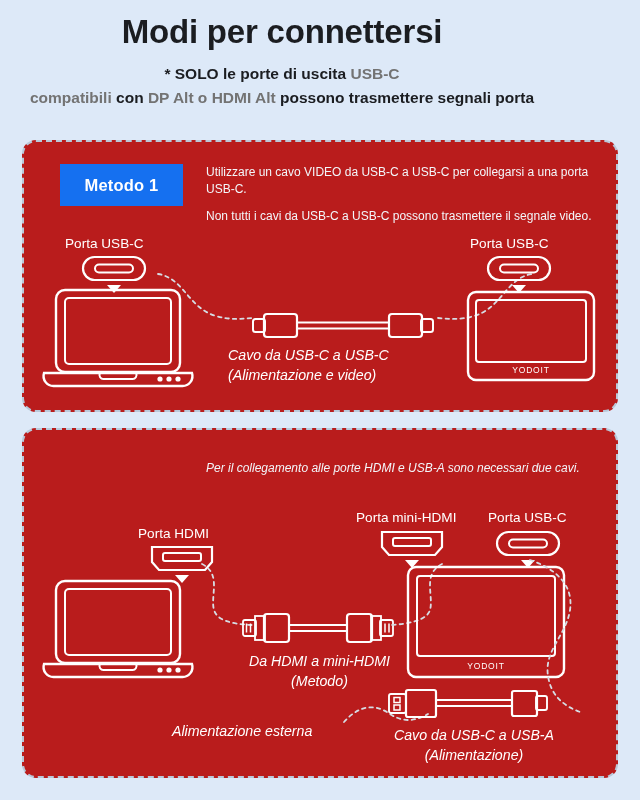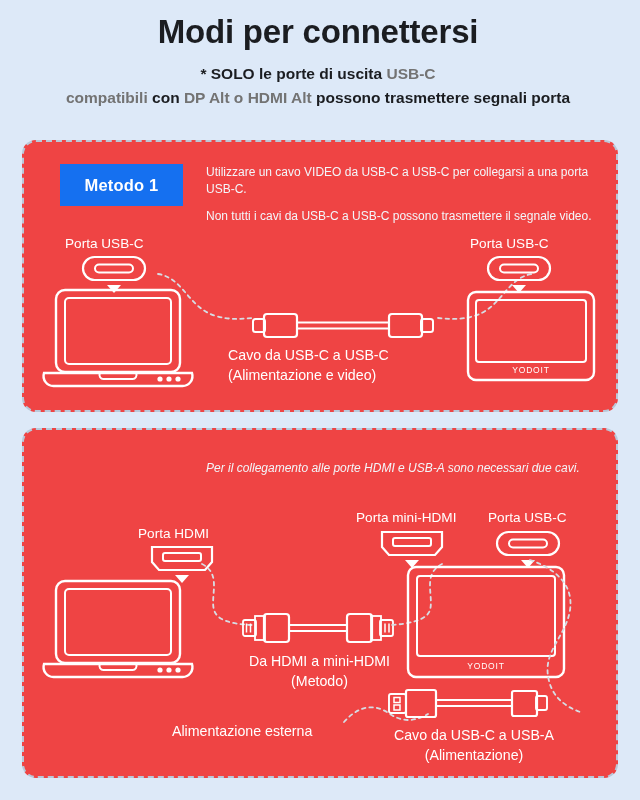--- a/index.html
+++ b/index.html
@@ -3,39 +3,39 @@
 <meta charset="utf-8">
 <style>
   html,body{margin:0;padding:0;}
   body{
     width:640px;height:800px;
     background:#dde9f8;
     font-family:"Liberation Sans", sans-serif;
     overflow:hidden;
     position:relative;
   }
-  .page{position:relative;width:564px;height:800px;padding-left:36px;}
+  .page{position:relative;width:564px;height:800px;}
 
   
   .header{padding-top:14px;text-align:center;}
   .title{
     font-size:33px;font-weight:bold;color:#1b1d21;
     letter-spacing:-0.2px;line-height:1.1;margin:0;
   }
   .sub{
     margin-top:12px;font-size:15.5px;font-weight:bold;color:#1b1d21;
     line-height:1.55;
   }
   .sub .hl{color:#737373;}
   .sub-line{display:block;}
 
   
   .panel{
     position:absolute;left:22px;width:596px;
-    background:#ef4444;
+    background:#b91c1c;
     border:2px dashed #b9c9da;
     border-radius:14px;
     box-sizing:border-box;
   }
   #panel1{top:140px;height:272px;}
   #panel2{top:428px;height:350px;}
 
   .badge{
     position:absolute;
     background:#1570f0;
@@ -54,20 +54,21 @@
   .ptext p + p{margin-top:11px;}
 
   
   .art{position:absolute;}
   .lbl{
     position:absolute;color:#ffffff;font-size:13.6px;white-space:nowrap;
   }
   .cap{
     position:absolute;color:#ffffff;font-size:14.2px;line-height:1.4;
     white-space:nowrap;
+    font-style:italic;
   }
   svg{display:block;overflow:visible;}
 </style>
 </head>
 <body>
 
 <div class="page">
 
   <div class="header">
     <h1 class="title">Modi per connettersi</h1>

